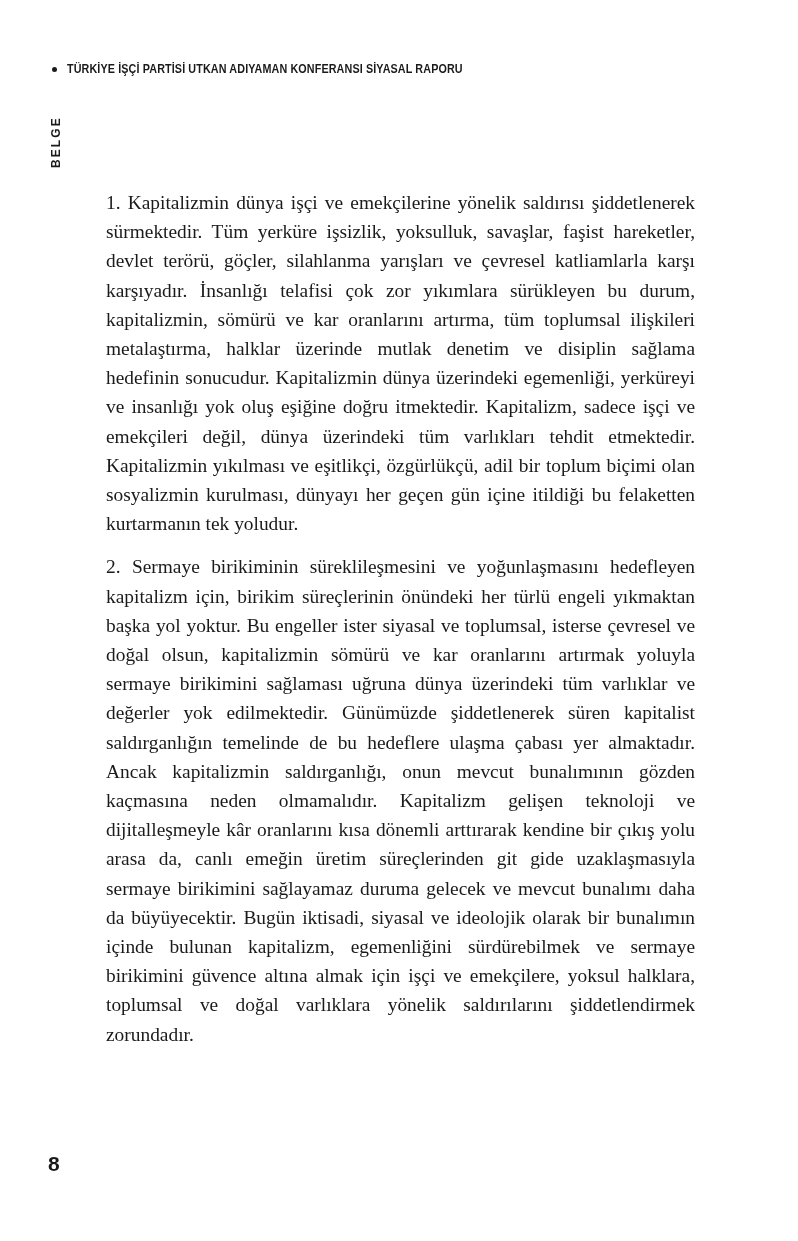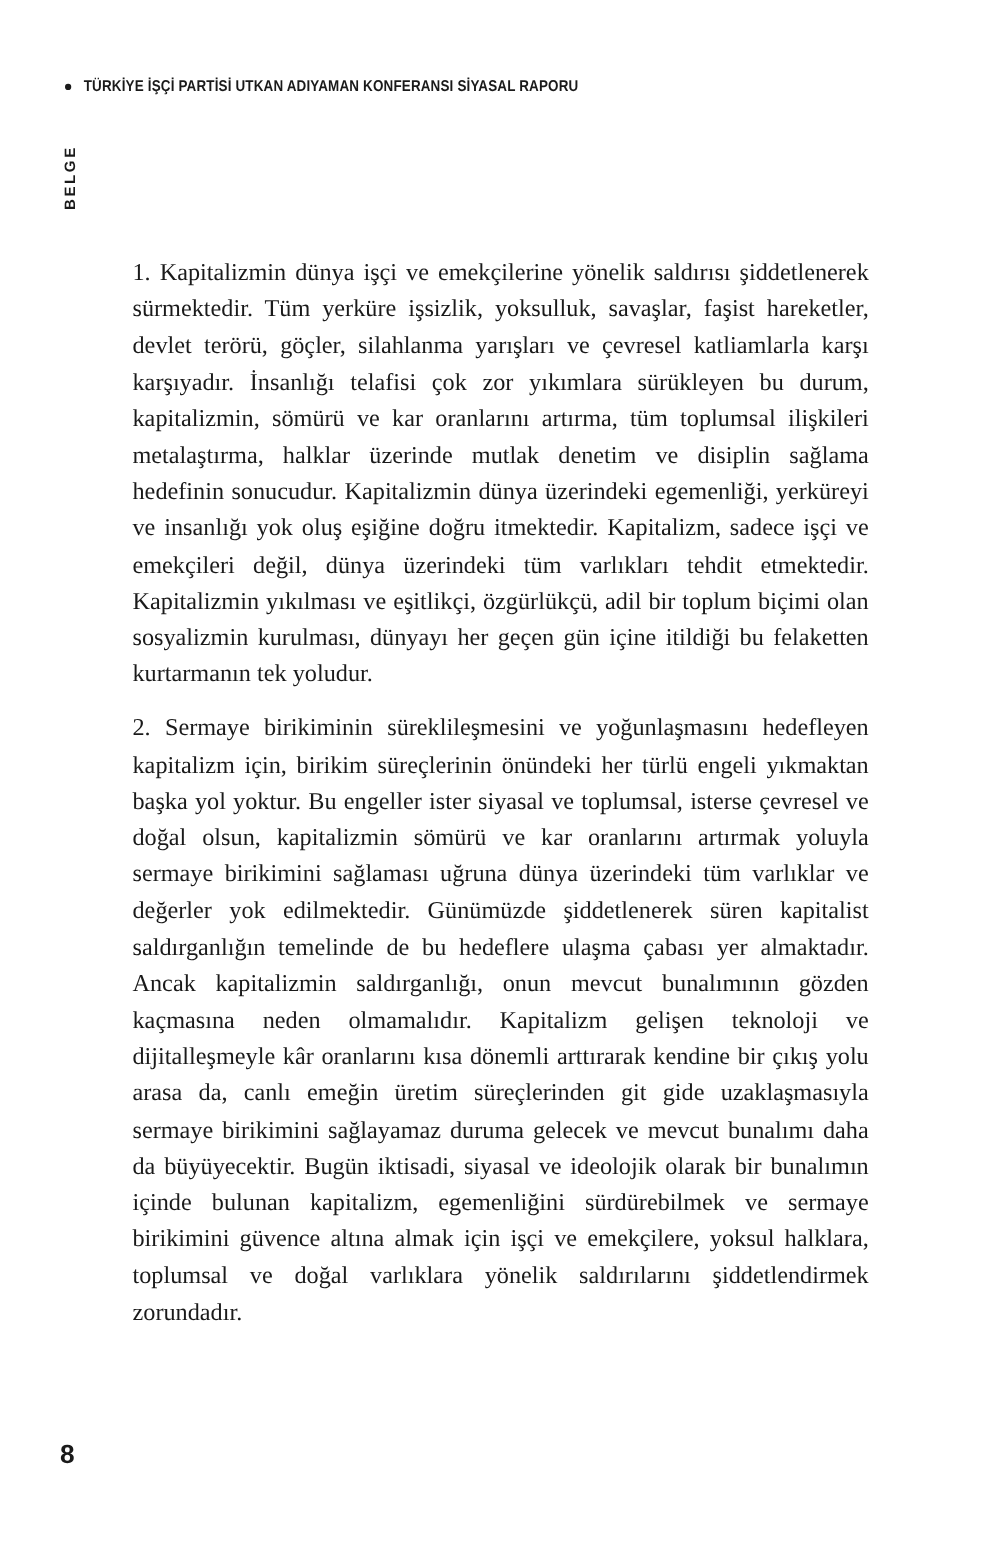--- a/index.html
+++ b/index.html
@@ -74,21 +74,21 @@
     transform: rotate(-90deg);
     transform-origin: 0 0;
     translate: 0 84px;
     white-space: nowrap;
   }
 
   
   .textblock {
     position: absolute;
     left: 106px;
-    top: 204px;
+    top: 188px;
     width: 589px;
   }
   .para {
     margin: 0;
     font-size: 19.4px;
     line-height: 29.2px;
     text-align: justify;
     text-justify: inter-word;
     hyphens: manual;
     color: #1a1a1a;

